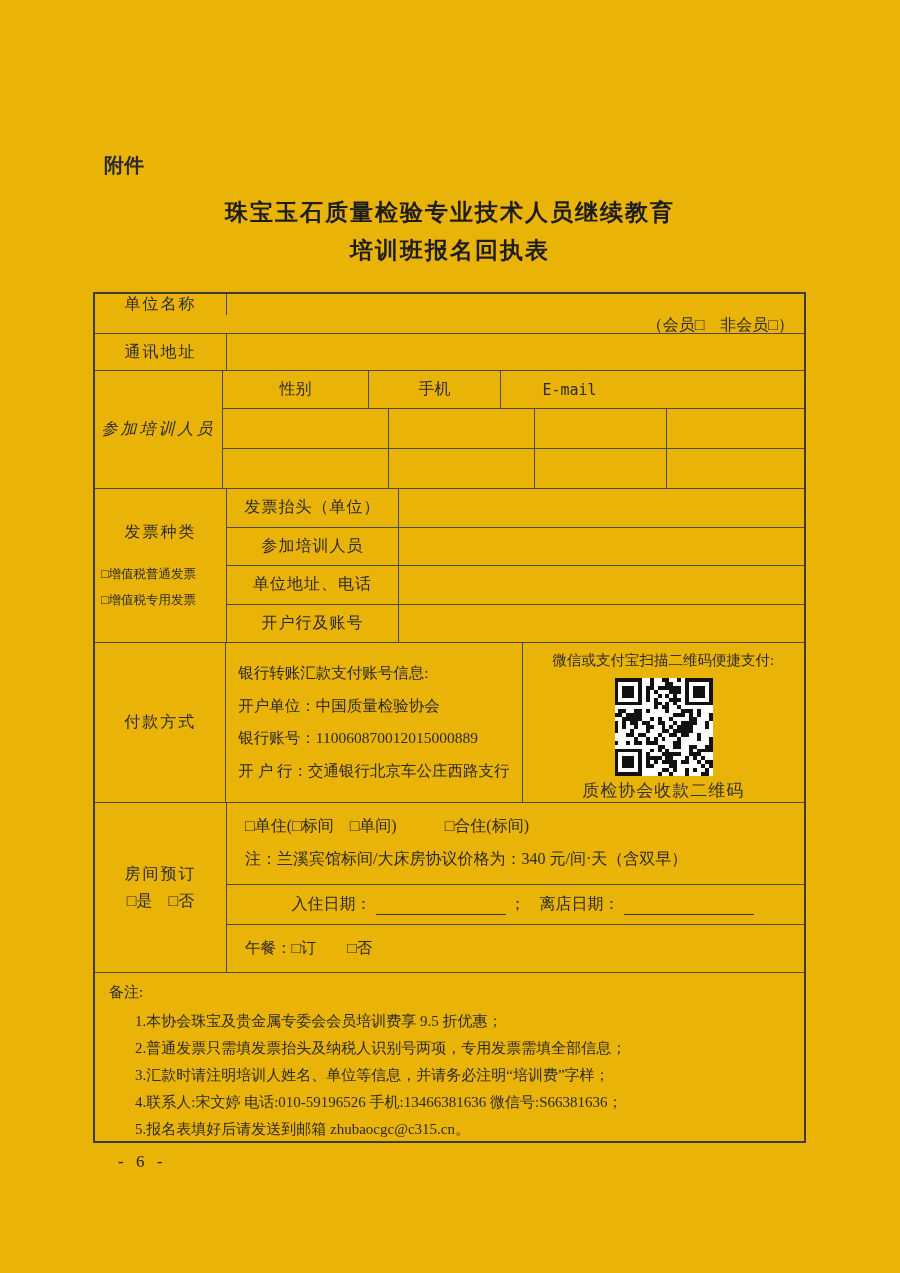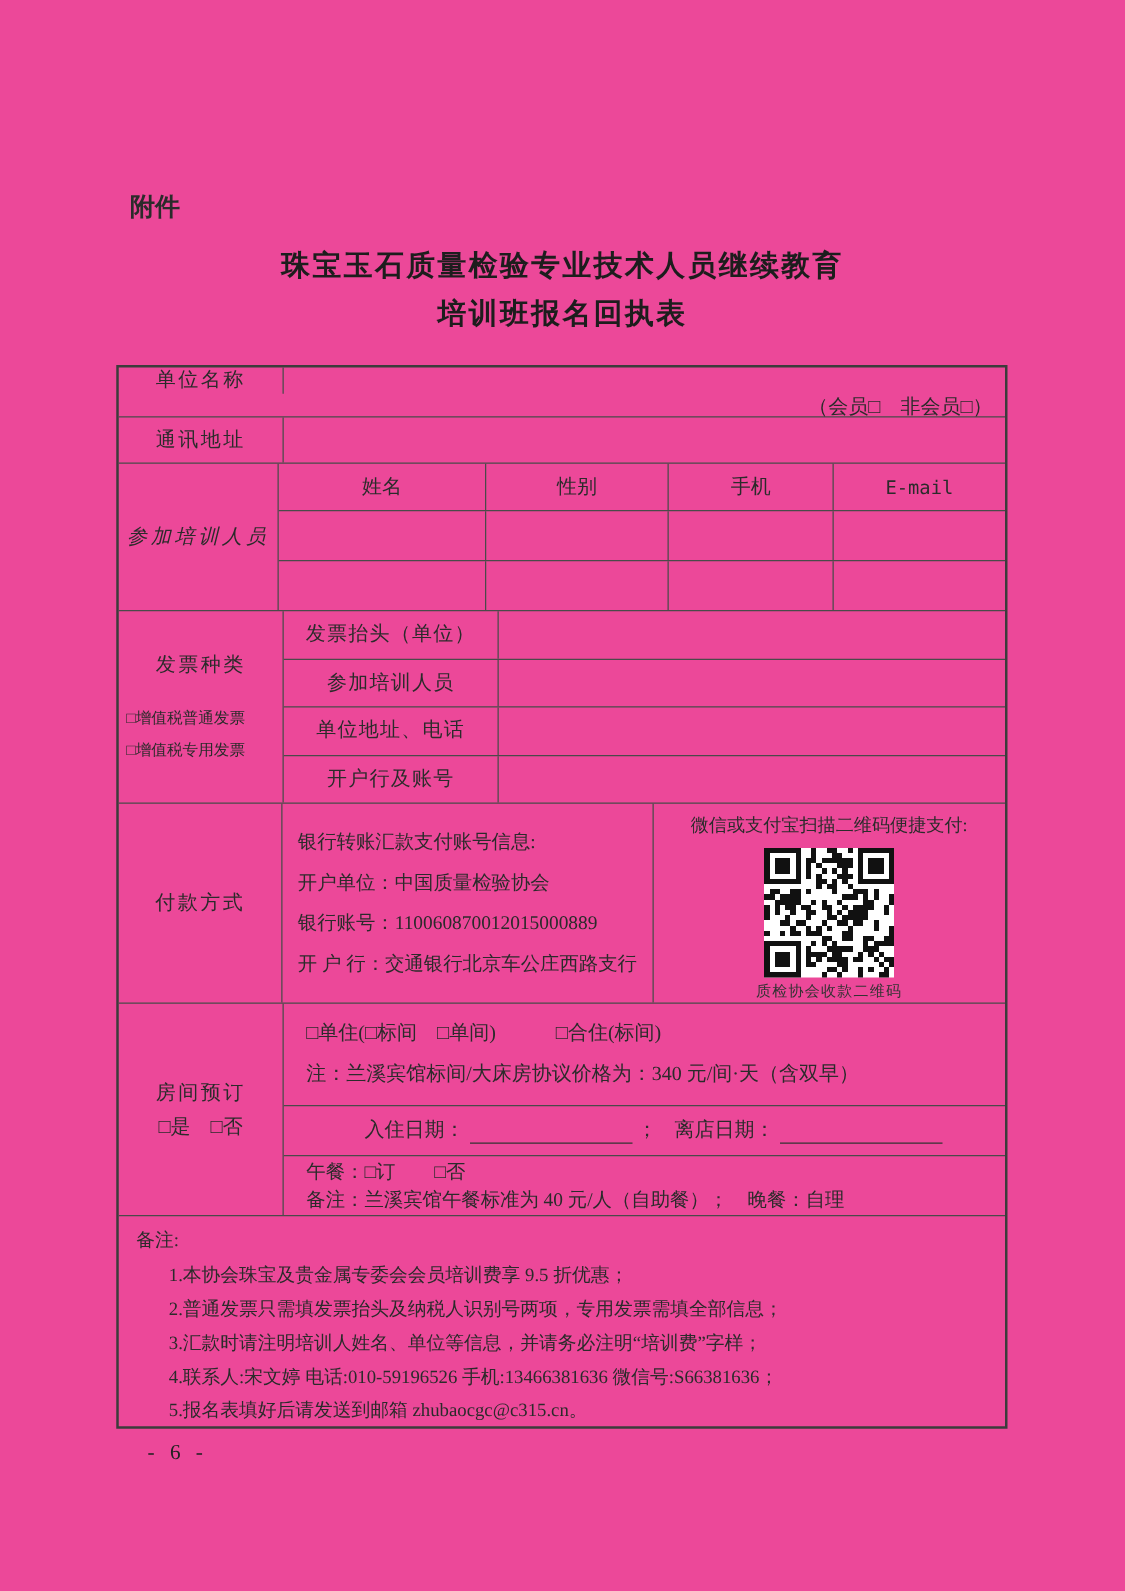--- a/index.html
+++ b/index.html
@@ -1,19 +1,19 @@
 <!DOCTYPE html>
 <html><head>
 <meta charset="utf-8">
 <style>
   * { margin:0; padding:0; box-sizing:border-box; }
   html,body { background:#888; }
   #page {
     position:relative; width:900px; height:1273px; margin:0 auto;
-    background:#ec4899; color:#2b2b2b;
+    background:#eab308; color:#2b2b2b;
     font-family:"Liberation Serif","DejaVu Serif",serif;
     overflow:hidden;
   }
   .attachment {
     position:absolute; left:104px; top:152px;
     font-size:20px; font-weight:bold;
     font-family:"Liberation Sans","DejaVu Sans",sans-serif;
   }
   .title { position:absolute; left:0; width:900px; text-align:center;
     font-family:"Liberation Sans","DejaVu Sans",sans-serif;
@@ -62,21 +62,21 @@
   .inv-line:last-child { border-bottom:none;text-align:right; }
   .inv-field { width:172px; border-right:1.5px solid #4a4a4a; display:flex; align-items:center; justify-content:center; letter-spacing:1px; }
   .inv-blank { flex:1; }
 
   
   .pay-mid { width:298px; display:flex; flex-direction:column; justify-content:space-evenly; padding:8px 0 8px 12px; font-size:15.5px; }
   .pay-mid div { white-space:nowrap; }
   .pay-qrcol { width:283px; display:flex; flex-direction:column; align-items:center; padding-top:8px; }
   .qr-title { font-size:14.5px; white-space:nowrap; }
   .qr-box { margin-top:8px; }
-  .qr-caption { font-size:12px; margin-top:3px; letter-spacing:1px; color:#333;font-family:Liberation Mono, monospace; }
+  .qr-caption { font-size:17px; margin-top:3px; letter-spacing:1px; color:#333;font-family:Liberation Mono, monospace; }
 
   
   .room-grid { flex:1; display:flex; flex-direction:column; }
   .room-line { border-bottom:1.5px solid #4a4a4a; padding-left:18px; display:flex; flex-direction:column; justify-content:center; }
   .room-line:last-child { border-bottom:none; }
   .room-l1 { height:82px; gap:12px; }
   .room-l2 { height:41px; flex-direction:row; align-items:center; }
   .room-l3 { height:47px; gap:2px; font-size:15.5px; justify-content:center; }
   .dateline { display:flex; align-items:flex-end; }
   .fill-line { display:inline-block; width:130px; border-bottom:1.5px solid #333; height:16px; margin:0 4px; }
@@ -106,21 +106,20 @@
 
     <div class="trow r-addr">
       <div class="cell labelcol">通讯地址</div>
       <div class="cell last" style="flex:1;"></div>
     </div>
 
     <div class="trow r-part">
       <div class="cell labelcol" style="letter-spacing:3px;font-style:italic;">参加培训人员</div>
       <div class="cell last part-grid">
         <div class="part-line part-hdr">
-          <div class="pc c1">姓名</div>
           <div class="pc c2">性别</div>
           <div class="pc c3">手机</div>
           <div class="pc c4 mono">E-mail</div>
         </div>
         <div class="part-line part-row">
           <div class="pc c1"></div>
           <div class="pc c2"></div>
           <div class="pc c3"></div>
           <div class="pc c4"></div>
         </div>
@@ -395,21 +394,20 @@
             <span>入住日期：</span>
             <span class="fill-line"></span>
             <span>；</span>
             <span style="width:14px;"></span>
             <span>离店日期：</span>
             <span class="fill-line"></span>
           </span>
         </div>
         <div class="room-line room-l3">
           <div>午餐：□订　　□否</div>
-          <div>备注：兰溪宾馆午餐标准为 40 元/人（自助餐）；　晚餐：自理</div>
         </div>
       </div>
     </div>
 
     <div class="trow r-note">
       <div class="cell last notes-cell">
         <div class="nt">备注:</div>
         <div class="ni">1.本协会珠宝及贵金属专委会会员培训费享 9.5 折优惠；</div>
         <div class="ni">2.普通发票只需填发票抬头及纳税人识别号两项，专用发票需填全部信息；</div>
         <div class="ni">3.汇款时请注明培训人姓名、单位等信息，并请务必注明“培训费”字样；</div>

